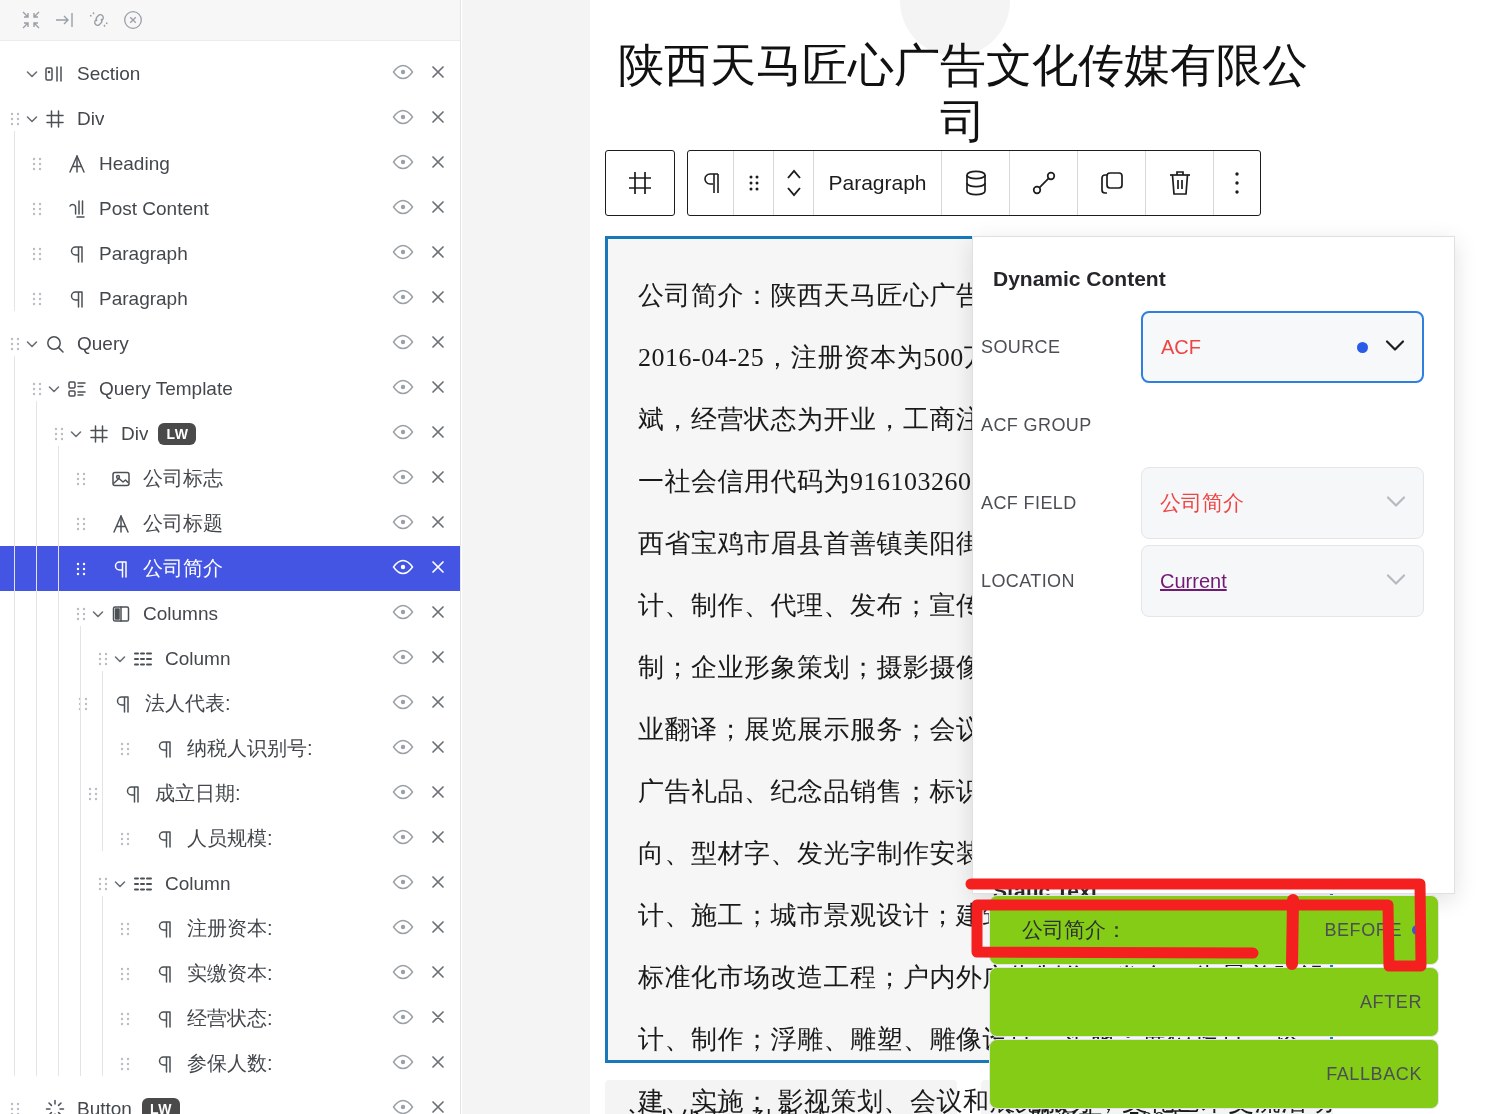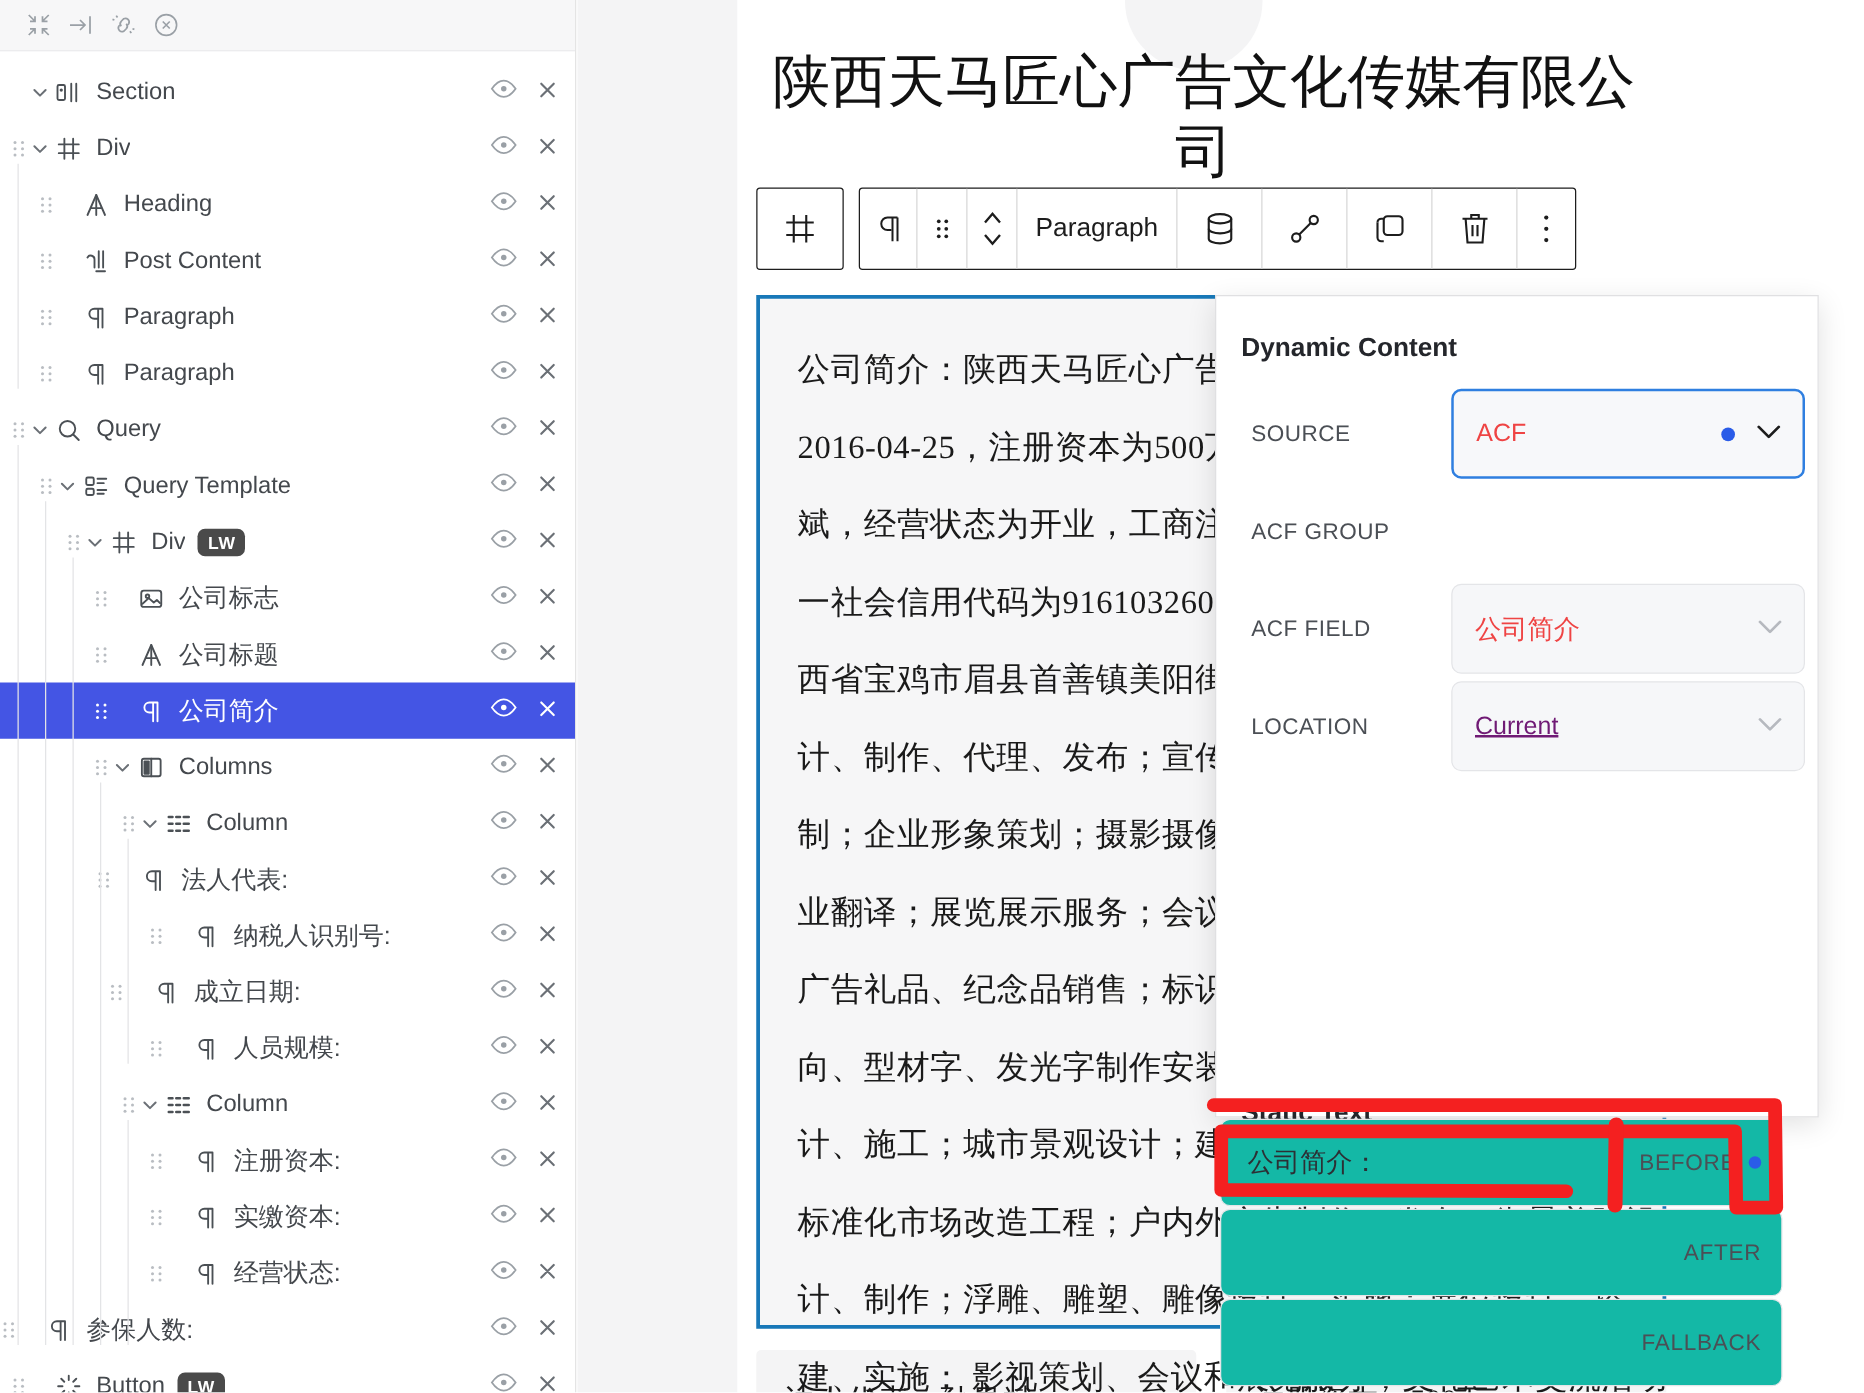--- a/index.html
+++ b/index.html
@@ -185,21 +185,21 @@
     background: #ffffff;
     border: 1px solid #e0e0e2;
     box-shadow: 0 6px 22px rgba(0,0,0,.12);
     z-index: 8;
   }
   .dc-title {
     position: absolute; left: 20px; top: 30px;
     font-size: 21px; font-weight: 700; color: #24262b;
   }
   .dc-row {
-    position: absolute; left: 28px; width: 443px; height: 72px;
+    position: absolute; left: 8px; width: 443px; height: 72px;
     display: flex; align-items: center;
   }
   .dc-label {
     width: 160px; flex: 0 0 auto;
     font-size: 18px; color: #4b4f55; letter-spacing: .4px;
   }
   .dc-select {
     flex: 1; height: 72px;
     background: #f6f7f9;
     border: 1px solid #e4e5e8;
@@ -217,26 +217,26 @@
   .dc-select .val.cjk { font-size: 21px; }
   .dot { width: 11px; height: 11px; border-radius: 50%; background: #2a5ce8; margin-right: 14px; flex: 0 0 auto; }
   .chevd { color: #1d1d1d; flex: 0 0 auto; }
   .chevd.light { color: #b6b9bf; }
 
   .dc-sub {
     position: absolute; left: 20px; top: 642px;
     font-size: 21px; font-weight: 700; color: #24262b;
   }
   .st-field {
-    position: absolute; left: 3px; width: 450px; height: 70px;
-    background: #14b8a6;
+    position: absolute; left: 16px; width: 450px; height: 70px;
+    background: #84cc16;
     border: 1px solid #e4e5e8;
     border-radius: 8px;
     display: flex; align-items: center;
-    padding: 0 16px 0 21px;
+    padding: 0 16px 0 32px;
   }
   .st-field .stv { flex: 1; font-size: 21px; color: #2c2f34; }
   .st-field .stl { font-size: 18px; color: #4b4f55; letter-spacing: .6px; }
   .st-field .stdot { width: 10px; height: 10px; border-radius: 50%; background: #2a5ce8; margin-left: 10px; }
 
   
   .annot { position: absolute; left: 0; top: 0; width: 1491px; height: 1114px; pointer-events: none; z-index: 20; }
 </style>
 </head>
 <body>
@@ -961,21 +961,21 @@
           <span class="actions">
             <span class="eye"><svg width="22" height="16" viewBox="0 0 22 16" fill="none" stroke="currentColor" stroke-width="1.4">
                 <path d="M1.5 8 C5 3 9 1.5 11 1.5 C13 1.5 17 3 20.5 8 C17 13 13 14.5 11 14.5 C9 14.5 5 13 1.5 8 Z"></path>
                 <circle cx="11" cy="8" r="2.2" fill="currentColor" stroke="none"></circle>
               </svg></span>
             <span class="xx"><svg width="16" height="16" viewBox="0 0 16 16" fill="none" stroke="currentColor" stroke-width="1.7" stroke-linecap="round">
                 <path d="M3 3 L13 13 M13 3 L3 13"></path>
               </svg></span>
           </span>
         </div>
-        <div class="row" style="">
+        <div class="row" style="padding-left: 118px;">
           <span class="grip">
             <svg width="12" height="16" viewBox="0 0 12 16">
               <g fill="currentColor">
                 <circle cx="3" cy="3" r="1.2"></circle>
                 <circle cx="9" cy="3" r="1.2"></circle>
                 <circle cx="3" cy="8" r="1.2"></circle>
                 <circle cx="9" cy="8" r="1.2"></circle>
                 <circle cx="3" cy="13" r="1.2"></circle>
                 <circle cx="9" cy="13" r="1.2"></circle>
               </g>

